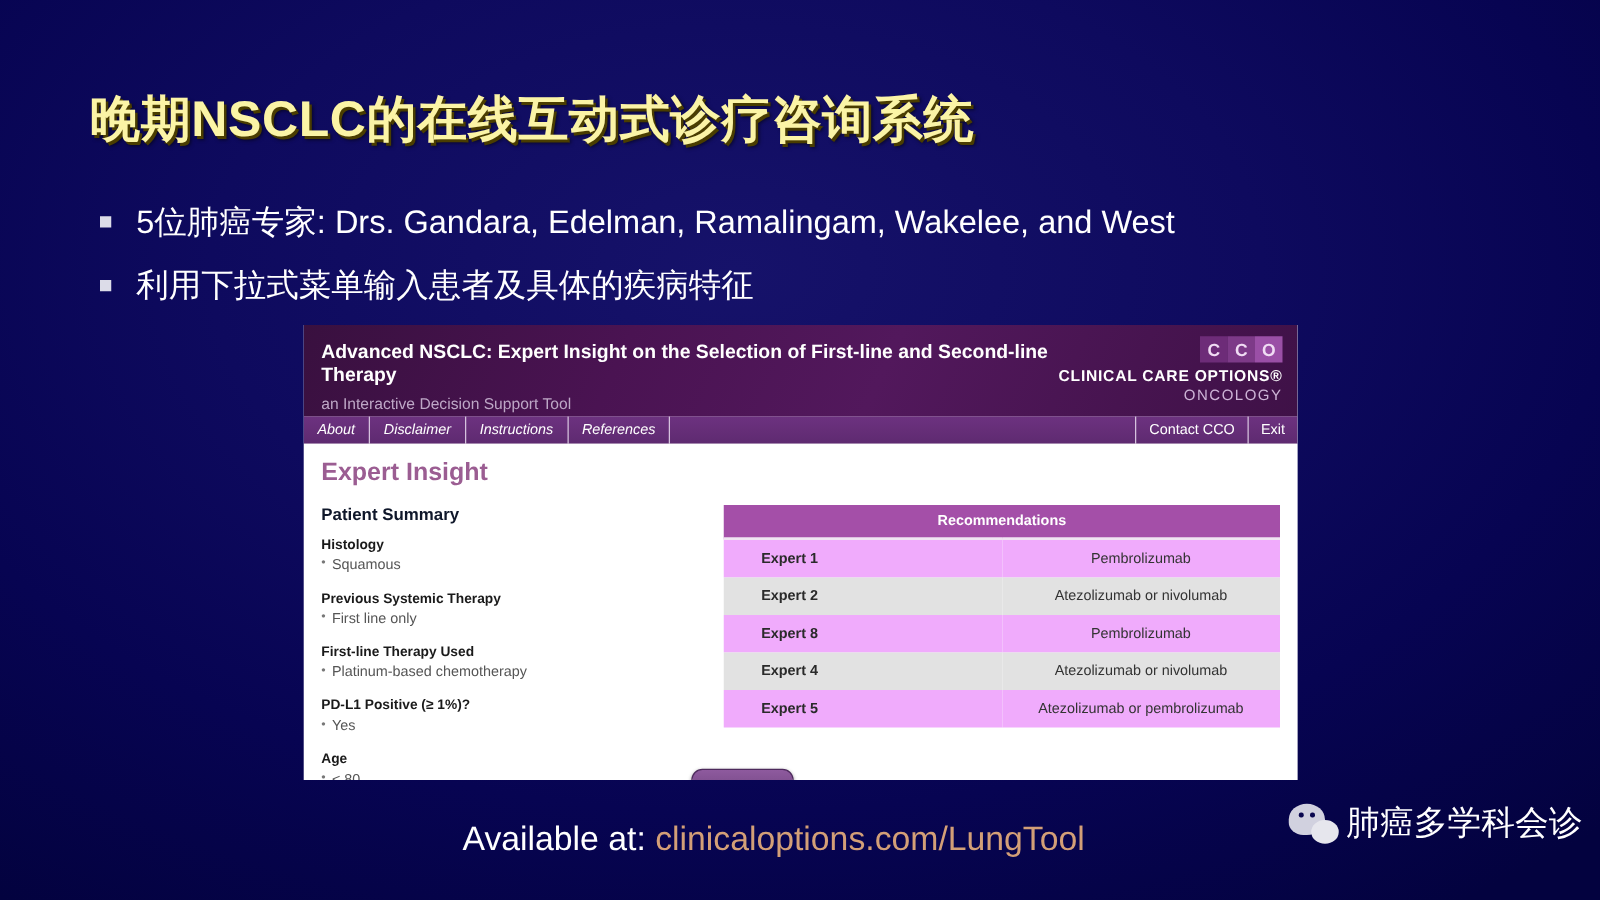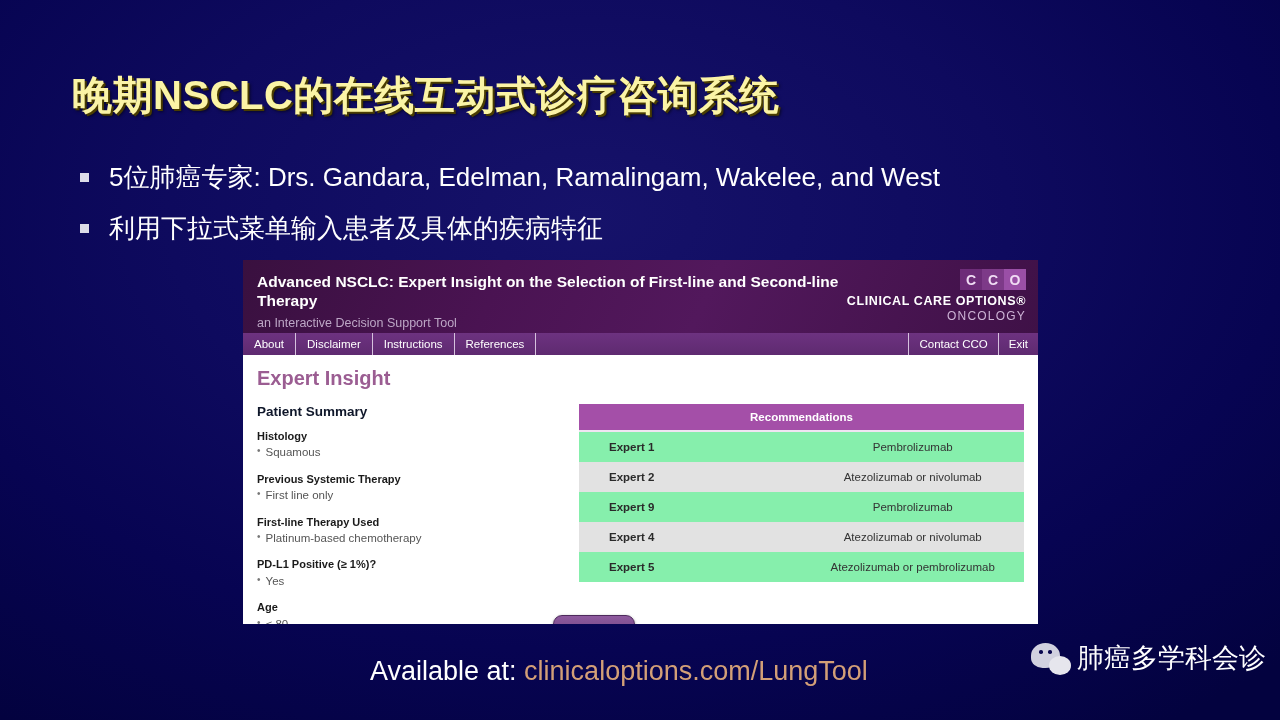--- a/index.html
+++ b/index.html
@@ -139,20 +139,21 @@
     align-items: stretch;
     font-size: 11.5px;
   }
   .nav-item {
     display: flex;
     align-items: center;
     padding: 0 11px;
     color: #ffffff;
     border-right: 1px solid #d6c2de;
     white-space: nowrap;
+    font-style: italic;
   }
   .nav-item.first { border-left: none; }
   #nav-spacer { flex: 1; }
   .nav-right {
     display: flex;
     align-items: center;
     padding: 0 10px;
     color: #ffffff;
     border-left: 1px solid #d6c2de;
     white-space: nowrap;
@@ -228,21 +229,21 @@
   }
   #rec-table td.expert-cell {
     width: 38%;
     font-weight: bold;
     padding-left: 30px;
   }
   #rec-table td.rec-cell {
     text-align: center;
     color: #333333;
   }
-  #rec-table tr.odd td { background: #86efac; }
+  #rec-table tr.odd td { background: #f0abfc; }
   #rec-table tr.even td { background: #e2e2e2; }
 
   
   #next-button {
     position: absolute;
     left: 310px;
     bottom: 8px;
     width: 82px;
     height: 35px;
     border-radius: 9px;
@@ -404,21 +405,21 @@
             <tbody>
               <tr class="odd">
                 <td class="expert-cell">Expert 1</td>
                 <td class="rec-cell">Pembrolizumab</td>
               </tr>
               <tr class="even">
                 <td class="expert-cell">Expert 2</td>
                 <td class="rec-cell">Atezolizumab or nivolumab</td>
               </tr>
               <tr class="odd">
-                <td class="expert-cell">Expert 9</td>
+                <td class="expert-cell">Expert 8</td>
                 <td class="rec-cell">Pembrolizumab</td>
               </tr>
               <tr class="even">
                 <td class="expert-cell">Expert 4</td>
                 <td class="rec-cell">Atezolizumab or nivolumab</td>
               </tr>
               <tr class="odd">
                 <td class="expert-cell">Expert 5</td>
                 <td class="rec-cell">Atezolizumab or pembrolizumab</td>
               </tr>

